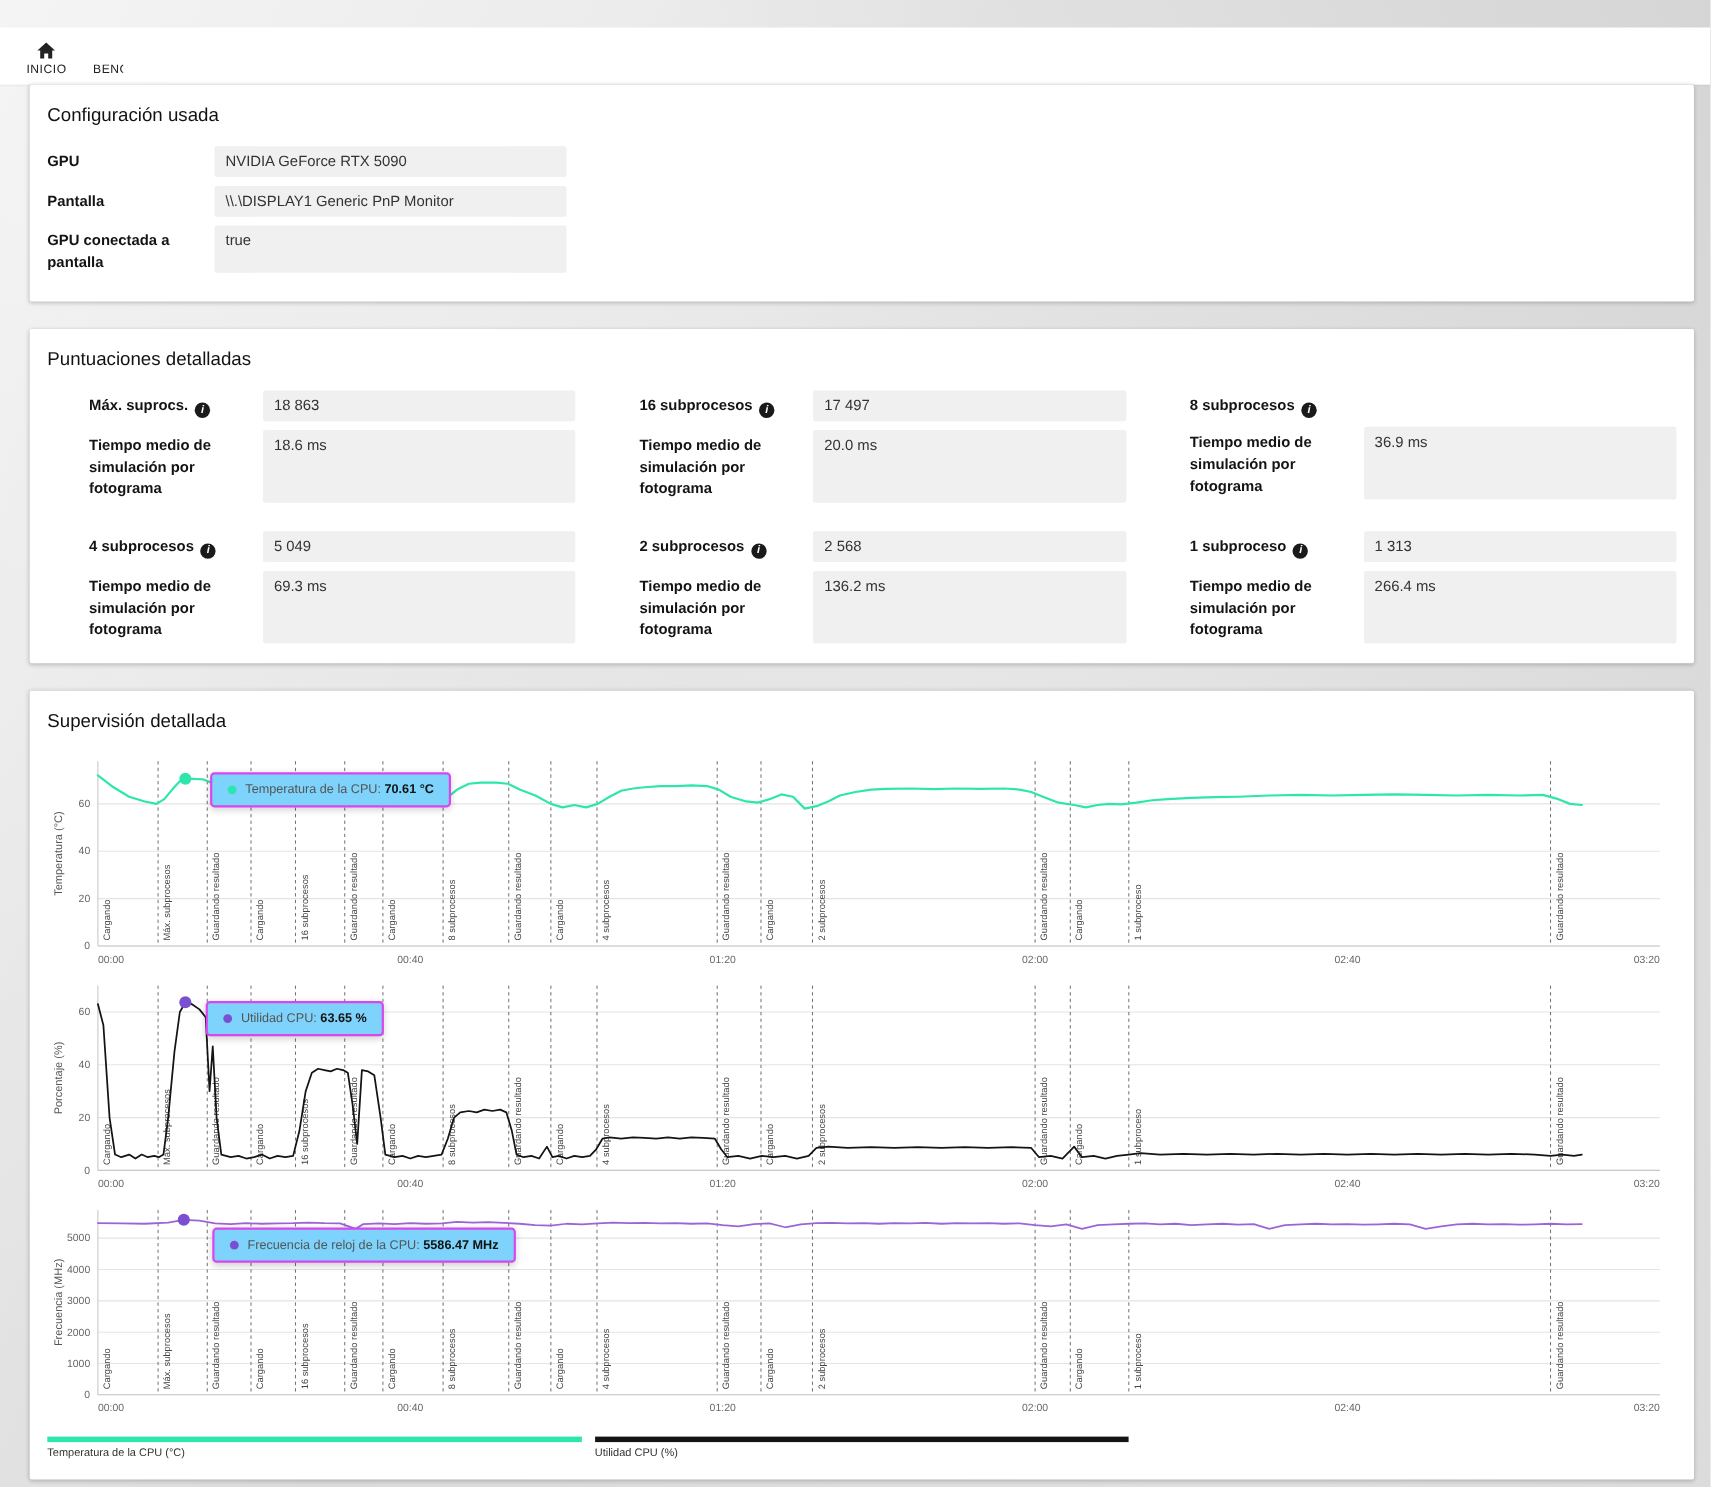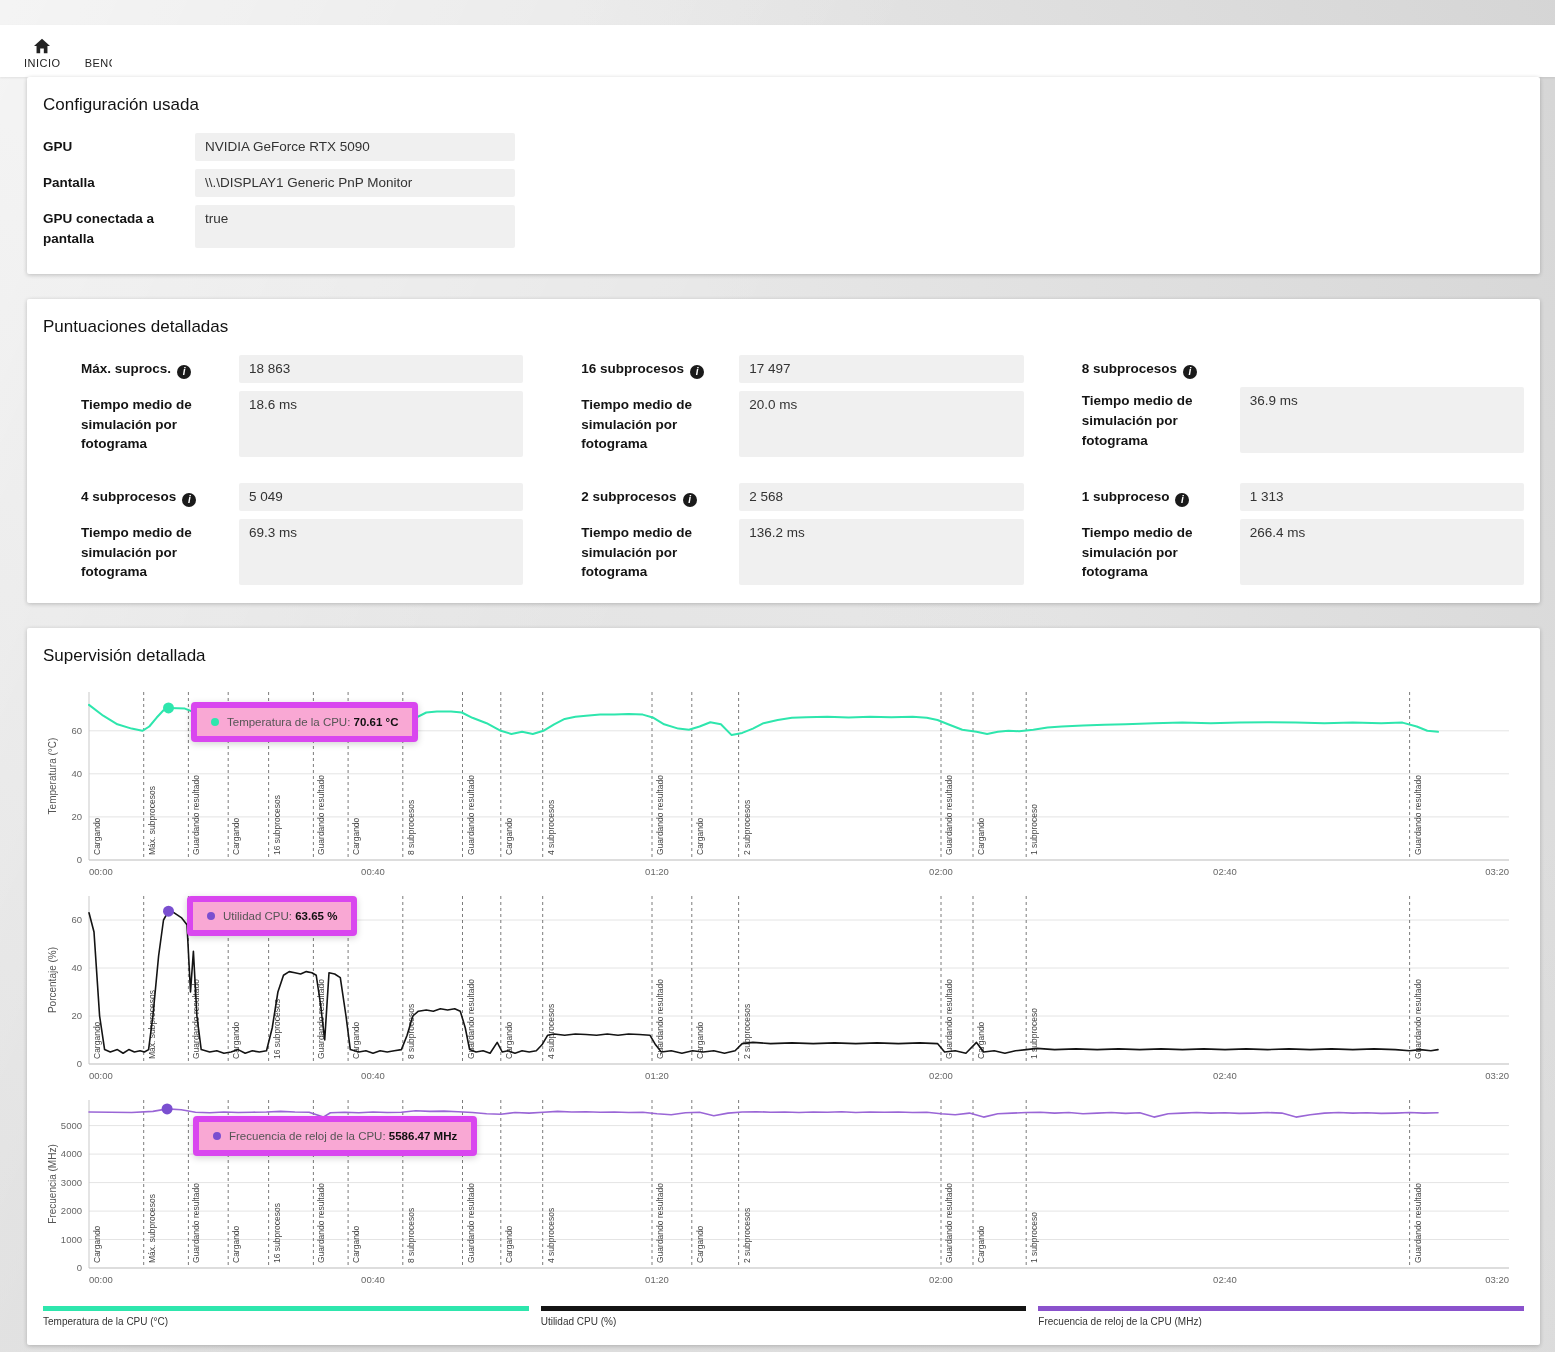--- a/index.html
+++ b/index.html
@@ -50,21 +50,21 @@
   .info-icon {
     display:inline-flex; width:14px; height:14px; border-radius:50%;
     background:#1a1a1a; color:#fff; align-items:center; justify-content:center;
     font-size:10px; font-weight:700; font-style:italic; margin-left:6px;
     vertical-align:-2px; cursor:pointer;
   }
   .info-icon::before { content:"i"; }
   
   .chart-wrap { position:relative; margin-bottom:6px; height:198px; }
   .chart-tooltip {
-    position:absolute; background:#f9a8d4; border:6px solid #d946ef; border-radius:4px;
+    position:absolute; background:#7dd3fc; border:2px solid #d946ef; border-radius:4px;
     box-shadow:0 2px 7px rgba(0,0,0,0.18); padding:8px 14px;
     font-size:11.5px; color:#555; display:flex; align-items:center; gap:8px;
     white-space:nowrap; z-index:5;
   }
   .chart-tooltip .dot { width:8px; height:8px; border-radius:50%; flex:0 0 auto; }
   .chart-tooltip b { color:#111; }
   svg .tick { font:9.5px "Liberation Sans", sans-serif; fill:#666; }
   svg .phase { font:8.5px "Liberation Sans", sans-serif; fill:#444; }
   svg .axis-title { font:10px "Liberation Sans", sans-serif; fill:#555; }
   .legend { display:grid; grid-template-columns:1fr 1fr 1fr; gap:0 12px; margin-top:16px; }
@@ -286,21 +286,21 @@
           <text class="phase" x="909.0" y="171" transform="rotate(-90 909.0 171)">Guardando resultado</text>
           <line x1="930.0" x2="930.0" y1="8" y2="176" stroke="#6d6d6d" stroke-width="0.9" stroke-dasharray="3,3"></line>
           <text class="phase" x="941.0" y="171" transform="rotate(-90 941.0 171)">Cargando</text>
           <line x1="983.2" x2="983.2" y1="8" y2="176" stroke="#6d6d6d" stroke-width="0.9" stroke-dasharray="3,3"></line>
           <text class="phase" x="994.2" y="171" transform="rotate(-90 994.2 171)">1 subproceso</text>
           <line x1="1366.6" x2="1366.6" y1="8" y2="176" stroke="#6d6d6d" stroke-width="0.9" stroke-dasharray="3,3"></line>
           <text class="phase" x="1377.6" y="171" transform="rotate(-90 1377.6 171)">Guardando resultado</text>
           <polyline fill="none" stroke="#141414" stroke-width="1.6" stroke-linejoin="round" stroke-linecap="round" points="46.0,24.8 51.0,44.0 56.6,128.0 61.6,161.6 67.3,164.0 74.4,161.6 80.1,165.2 85.8,161.6 91.4,164.0 97.1,162.8 101.4,164.0 105.6,161.6 109.9,128.0 115.6,68.0 120.5,32.0 125.5,23.2 131.2,24.8 138.3,29.6 144.0,36.8 147.5,104.0 150.4,63.2 153.9,128.0 158.2,161.6 166.7,164.0 173.8,162.8 180.9,165.2 188.0,164.0 195.1,161.6 202.2,165.2 209.3,162.8 216.4,164.0 223.5,162.8 229.2,140.0 234.9,104.0 240.5,87.2 246.2,83.6 251.9,84.8 257.6,86.0 263.3,83.6 268.9,84.8 273.2,87.2 277.5,116.0 281.7,152.0 286.0,84.8 291.7,86.0 297.3,89.6 303.0,128.0 307.3,161.6 315.8,164.0 322.9,162.8 330.0,165.2 337.1,162.8 344.2,164.0 351.3,162.8 358.4,161.6 364.1,147.2 369.8,128.0 375.4,123.2 383.3,122.0 390.3,123.2 397.4,120.8 404.6,122.0 411.7,120.8 417.3,123.2 422.3,140.0 426.6,161.6 433.0,164.0 440.1,162.8 447.1,165.2 454.2,154.4 459.2,164.0 464.9,162.8 472.0,165.2 479.1,162.8 486.2,164.0 493.3,162.8 499.0,156.8 504.7,147.2 511.1,146.0 521.7,147.2 532.4,146.0 543.0,146.5 553.6,147.2 564.3,146.0 575.0,147.2 585.6,146.0 596.3,146.5 606.9,147.2 612.6,156.8 618.3,164.0 628.2,162.8 638.9,165.2 649.5,162.8 660.1,164.0 670.8,162.8 681.5,165.2 692.1,162.8 699.2,155.6 709.9,154.4 727.6,155.6 748.9,154.9 770.2,155.6 791.5,154.9 812.8,155.6 834.1,154.9 855.4,155.6 876.7,154.9 894.5,155.6 901.6,164.0 912.2,162.8 922.9,165.2 933.5,154.4 940.6,164.0 951.2,162.8 961.9,165.2 972.5,162.8 983.2,161.6 993.9,160.4 1011.6,161.6 1032.9,160.9 1054.2,161.6 1075.5,160.9 1096.8,161.6 1118.1,160.9 1139.4,161.6 1160.7,160.9 1182.0,161.6 1203.3,160.9 1224.6,161.6 1245.9,160.9 1267.2,161.6 1288.5,160.9 1309.8,161.6 1331.1,160.9 1352.4,161.6 1366.6,162.8 1377.3,161.6 1387.9,162.8 1395.0,161.6"></polyline>
           <circle cx="125.5" cy="23.2" r="5.5" fill="#7a4fd0"></circle>
           <text class="axis-title" x="13" y="92.0" text-anchor="middle" transform="rotate(-90 13 92.0)">Porcentaje (%)</text>
-        </svg><div class="chart-tooltip" style="left: 144px; top: 8px;">
+        </svg><div class="chart-tooltip" style="left: 144px; top: 22px;">
           <span class="dot" style="background: rgb(122, 79, 208);"></span>
           <span>Utilidad CPU: <b>63.65 %</b></span>
         </div></div>
     <div class="chart-wrap"><svg width="1480" height="198">
           <line x1="46" x2="1466" y1="176.0" y2="176.0" stroke="#e4e4e4" stroke-width="1"></line>
           <text class="tick" x="39" y="179" text-anchor="end">0</text>
           <line x1="46" x2="1466" y1="147.5" y2="147.5" stroke="#e4e4e4" stroke-width="1"></line>
           <text class="tick" x="39" y="150.5" text-anchor="end">1000</text>
           <line x1="46" x2="1466" y1="119.1" y2="119.1" stroke="#e4e4e4" stroke-width="1"></line>
           <text class="tick" x="39" y="122.1" text-anchor="end">2000</text>
@@ -363,20 +363,16 @@
 
     <div class="legend">
       <div class="legend-item">
         <div class="legend-bar" style="background: rgb(46, 230, 173);"></div>
         <div class="legend-label">Temperatura de la CPU (°C)</div>
       </div>
       <div class="legend-item">
         <div class="legend-bar" style="background: rgb(20, 20, 20);"></div>
         <div class="legend-label">Utilidad CPU (%)</div>
       </div>
-      <div class="legend-item">
-        <div class="legend-bar" style="background: rgb(138, 82, 204);"></div>
-        <div class="legend-label">Frecuencia de reloj de la CPU (MHz)</div>
-      </div>
     </div>
   </section>
 
 </main>
 
 </body></html>

